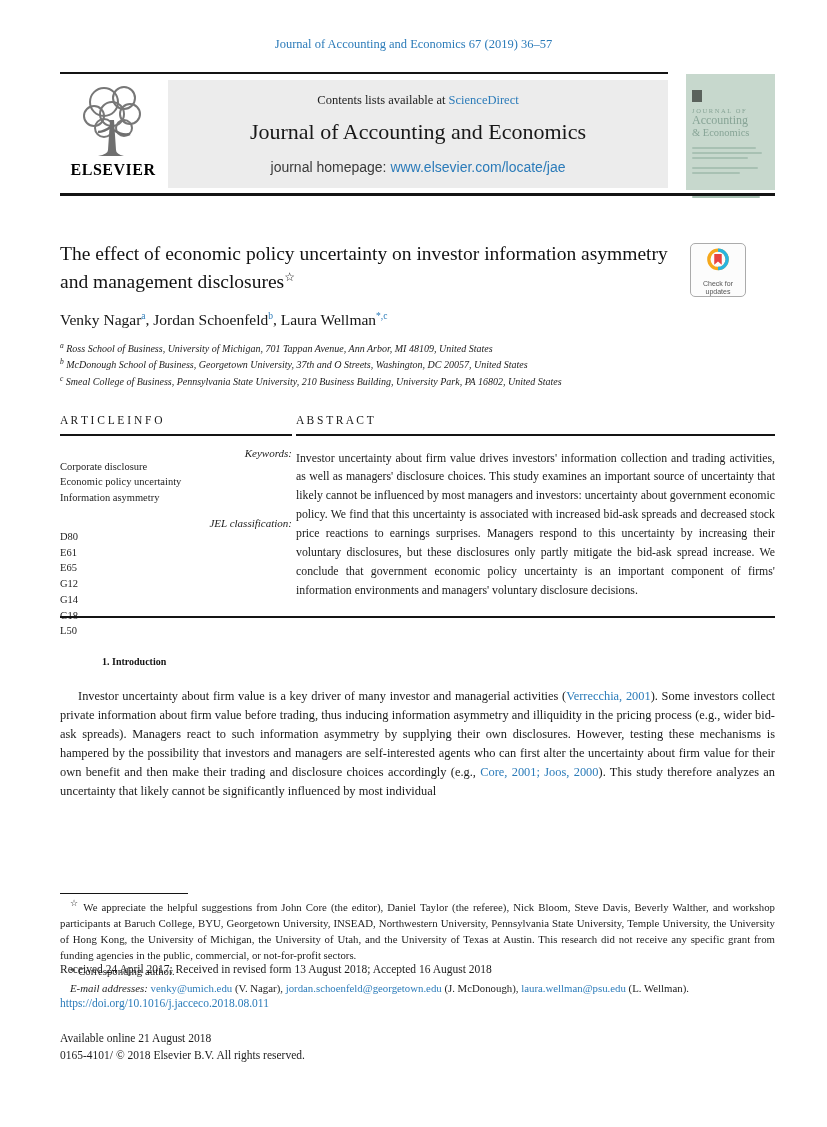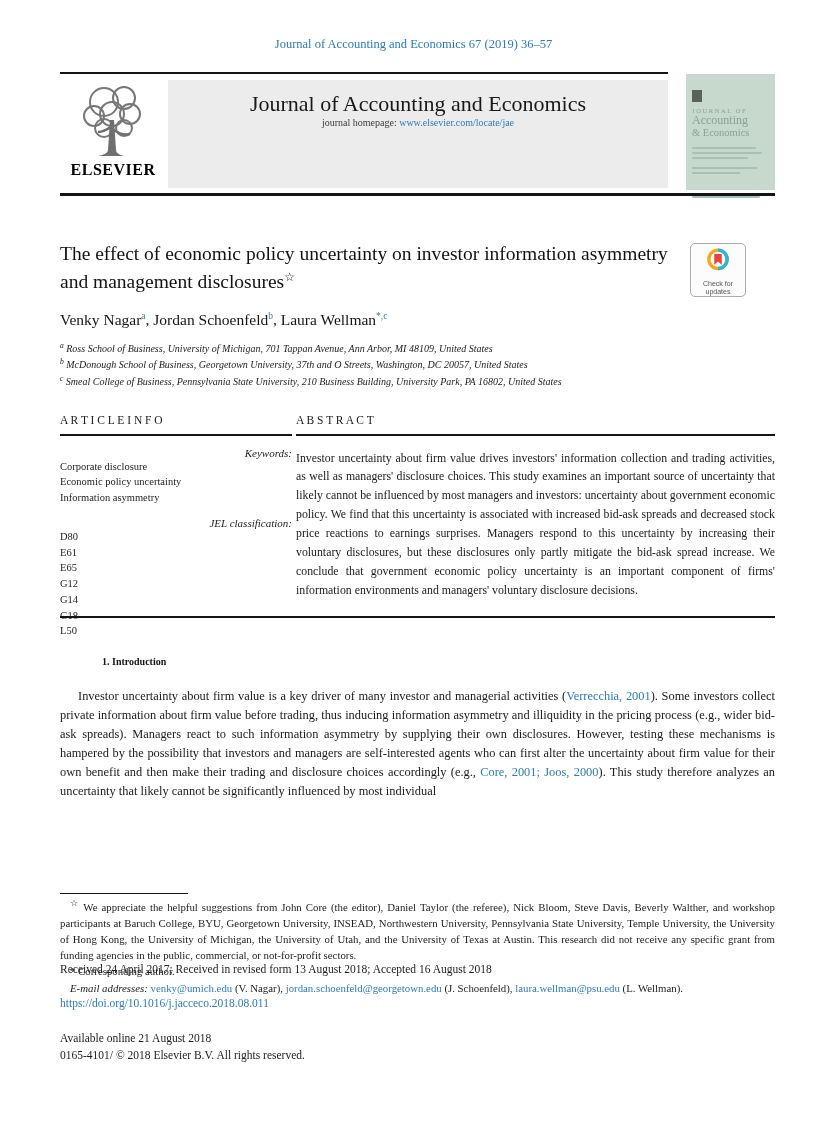--- a/index.html
+++ b/index.html
@@ -13,21 +13,21 @@
   
   .masthead{position:absolute;top:72px;left:60px;width:715px;height:124px;}
   .mh-topline{position:absolute;top:0;left:0;width:608px;height:2px;background:#141414;}
   .mh-bottomline{position:absolute;bottom:0;left:0;width:715px;height:3px;background:#141414;}
   .logo{position:absolute;left:0;top:8px;width:106px;height:108px;text-align:center;}
   .logo svg{display:block;margin:0 auto;}
   .wordmark{font-size:16px;color:#000000;letter-spacing:.5px;margin-top:-3px;font-weight:bold;}
   .graybox{position:absolute;left:108px;top:8px;width:500px;height:108px;background:#ececec;text-align:center;}
   .contents-line{margin-top:13px;font-size:12.5px;color:#222;}
   .journal-name{margin-top:11px;font-size:22px;color:#181818;}
-  .homepage-line{font-size:10px;font-family:Liberation Serif, serif;color:#3a3a3a;}
+  .homepage-line{margin-top:14px;font-size:14px;font-family:Liberation Sans, sans-serif;color:#3a3a3a;}
   .link{color:#2b7bb9;cursor:pointer;text-decoration:none;}
   .cover{position:absolute;left:626px;top:2px;width:89px;height:116px;background:#c7d8cd;
          box-sizing:border-box;padding:16px 6px;}
   .cover-glyph{width:10px;height:12px;background:#474d48;opacity:.85;}
   .cover-kicker{margin-top:5px;font-size:6.5px;letter-spacing:1.6px;color:#87a496;}
   .cover-title1{font-size:12px;color:#87a496;line-height:1.1;}
   .cover-title2{font-size:10.5px;color:#87a496;line-height:1.2;}
   .cover-bar{height:2px;background:#a8c1b3;margin-top:3px;border-radius:1px;}
 
   
@@ -93,20 +93,21 @@
             <circle cx="30" cy="48" r="9"></circle>
           <circle cx="50" cy="48" r="8"></circle>
         </g>
         <path d="M36 40 L40 40 L42 70 Q42 74 50 76 L24 76 Q34 74 34 70 Z" fill="#6f6f6f"></path>
         <path d="M38 46 Q30 52 24 52 M40 50 Q48 56 56 54" stroke="#6f6f6f" stroke-width="2.5" fill="none"></path>
       </svg>
       <div class="wordmark">ELSEVIER</div>
     </div>
 
     <div class="graybox">
+      <div class="contents-line"><span>Contents lists available at </span><span class="link">ScienceDirect</span></div>
       <div class="journal-name">Journal of Accounting and Economics</div>
       <div class="homepage-line"><span>journal homepage: </span><span class="link">www.elsevier.com/locate/jae</span></div>
     </div>
 
     <div class="cover">
       <div class="cover-glyph"></div>
       <div class="cover-kicker">JOURNAL OF</div>
       <div class="cover-title1">Accounting</div>
       <div class="cover-title2">&amp; Economics</div>
       <div class="cover-bar" style="width:64px;margin-top:7px"></div>
@@ -169,21 +170,21 @@
 
   <div class="block-endrule"></div>
 
   <div class="intro-h">1. Introduction</div>
   <div class="intro-p"><span>Investor uncertainty about firm value is a key driver of many investor and managerial activities (</span><span class="link">Verrecchia, 2001</span><span>). Some investors collect private information about firm value before trading, thus inducing information asymmetry and illiquidity in the pricing process (e.g., wider bid-ask spreads). Managers react to such information asymmetry by supplying their own disclosures. However, testing these mechanisms is hampered by the possibility that investors and managers are self-interested agents who can first alter the uncertainty about firm value for their own benefit and then make their trading and disclosure choices accordingly (e.g., </span><span class="link">Core, 2001; Joos, 2000</span><span>). This study therefore analyzes an uncertainty that likely cannot be significantly influenced by most individual</span></div>
 
   <div class="fn-rule"></div>
   <div class="fn">
     <div class="fn-line"><span class="fn-mark">☆</span><span> We appreciate the helpful suggestions from John Core (the editor), Daniel Taylor (the referee), Nick Bloom, Steve Davis, Beverly Walther, and workshop participants at Baruch College, BYU, Georgetown University, INSEAD, Northwestern University, Pennsylvania State University, Temple University, the University of Hong Kong, the University of Michigan, the University of Utah, and the University of Texas at Austin. This research did not receive any specific grant from funding agencies in the public, commercial, or not-for-profit sectors.</span></div>
     <div class="fn-line">* Corresponding author.</div>
-    <div class="fn-line"><span class="email-label">E-mail addresses: </span><span class="link">venky@umich.edu</span><span> (V. Nagar), </span><span class="link">jordan.schoenfeld@georgetown.edu</span><span> (J. Schoenfeld), </span><span class="link">laura.wellman@psu.edu</span><span> (L. Wellman).</span></div>
+    <div class="fn-line"><span class="email-label">E-mail addresses: </span><span class="link">venky@umich.edu</span><span> (V. Nagar), </span><span class="link">jordan.schoenfeld@georgetown.edu</span><span> (J. McDonough), </span><span class="link">laura.wellman@psu.edu</span><span> (L. Wellman).</span></div>
   </div>
 
   <div class="doi link">https://doi.org/10.1016/j.jacceco.2018.08.011</div>
   <div class="received">Received 24 April 2017; Received in revised form 13 August 2018; Accepted 16 August 2018</div>
   <div class="available">Available online 21 August 2018</div>
   <div class="rights">0165-4101/ © 2018 Elsevier B.V. All rights reserved.</div>
 
 </div>
 
 </body></html>

